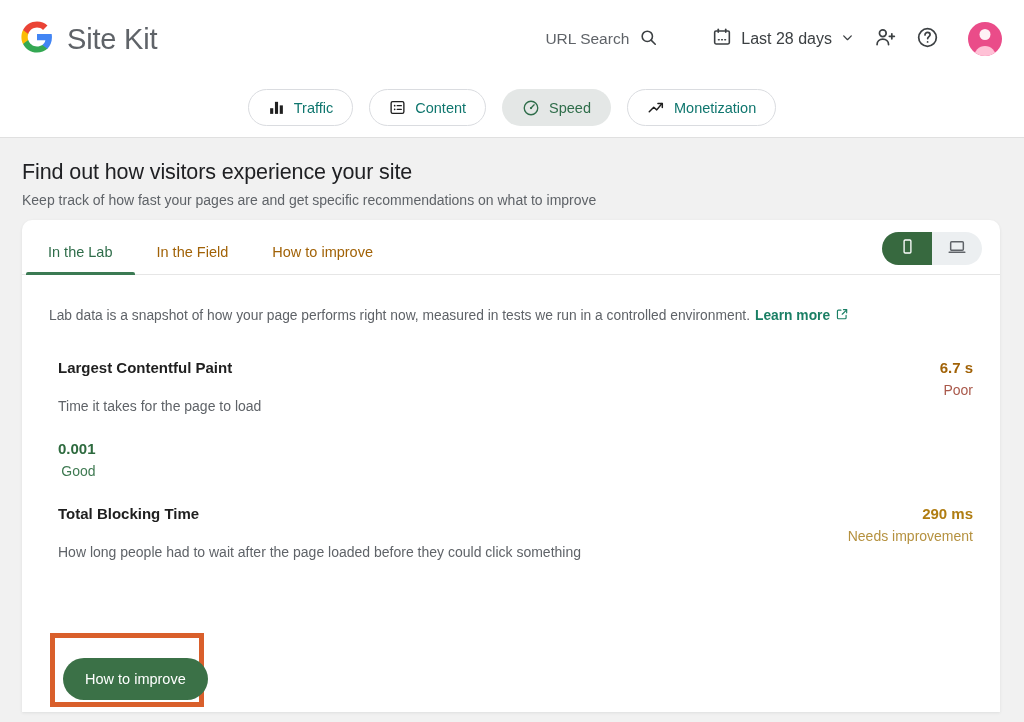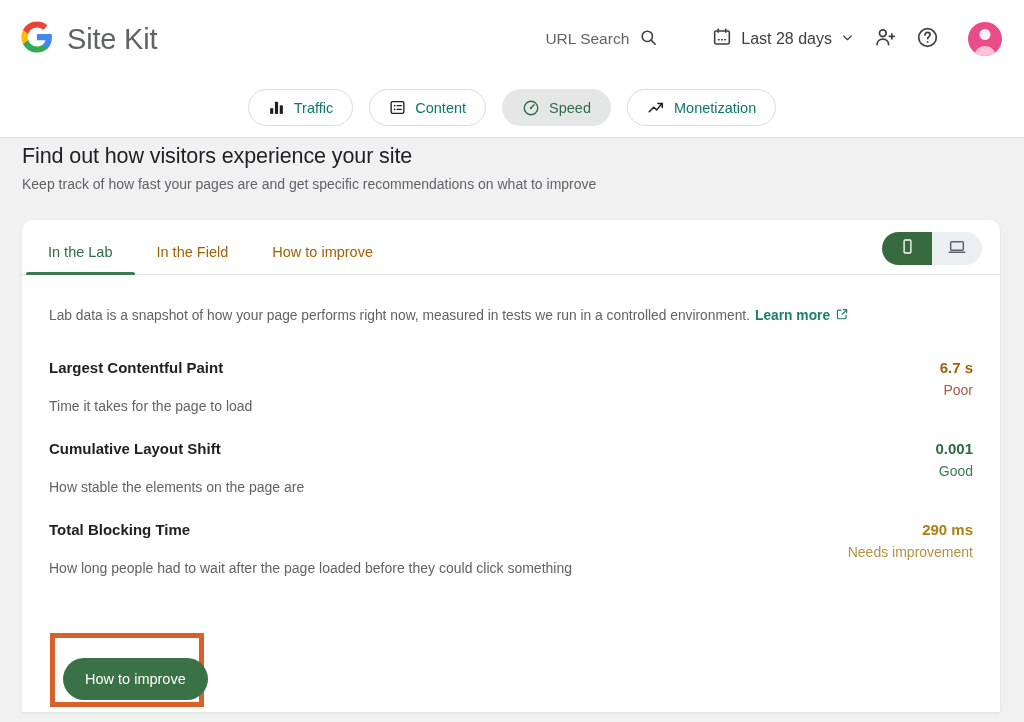--- a/index.html
+++ b/index.html
@@ -72,21 +72,21 @@
     border: 1px solid #dadce0; border-radius: 19px;
     background: #fff; color: #0f766e;
     font-size: 14.5px; cursor: pointer; white-space: nowrap;
   }
   .pill.selected {
     background: #e4e7e6; border-color: transparent; color: #2f6d4a;
   }
   .pill .glyph { display: flex; align-items: center; }
 
   
-  .page-head { padding: 6px 22px 0 22px; }
+  .page-head { padding: 22px 22px 0 22px; }
   .page-head h1 {
     font-size: 21.5px; font-weight: 400; color: #202124;
     letter-spacing: -0.1px;
   }
   .page-head p {
     margin-top: 7px; font-size: 14px; color: #5f6368;
   }
 
   
   .card {
@@ -124,21 +124,21 @@
 
   .lab-note {
     padding: 32px 28px 0 27px; font-size: 13.8px; color: #5f6368;
     display: flex; align-items: center; gap: 0; flex-wrap: wrap;
   }
   .lab-note .learn {
     color: #1a7f64; font-weight: 700; margin-left: 5px;
     display: inline-flex; align-items: center; gap: 5px; cursor: pointer;
   }
 
-  .metrics { padding: 22px 27px 0 27px; }
+  .metrics { padding: 22px 27px 0 36px; }
   .metric {
     display: flex; align-items: flex-start; justify-content: space-between;
     padding: 13px 0 13px 0;
   }
   .metric-left .m-title {
     font-size: 15px; font-weight: 700; color: #1f1f1f;
   }
   .metric-left .m-desc {
     margin-top: 22px; font-size: 14px; color: #5f6368;
   }
@@ -362,24 +362,20 @@
           <div class="m-title">Largest Contentful Paint</div>
           <div class="m-desc">Time it takes for the page to load</div>
         </div>
         <div class="metric-right">
           <div class="m-value v-poor">6.7 s</div>
           <div class="m-status s-poor">Poor</div>
         </div>
       </div>
 
       <div class="metric">
-        <div class="metric-left">
-          <div class="m-title">Cumulative Layout Shift</div>
-          <div class="m-desc">How stable the elements on the page are</div>
-        </div>
         <div class="metric-right">
           <div class="m-value v-good">0.001</div>
           <div class="m-status s-good">Good</div>
         </div>
       </div>
 
       <div class="metric">
         <div class="metric-left">
           <div class="m-title">Total Blocking Time</div>
           <div class="m-desc">How long people had to wait after the page loaded before they could click something</div>

